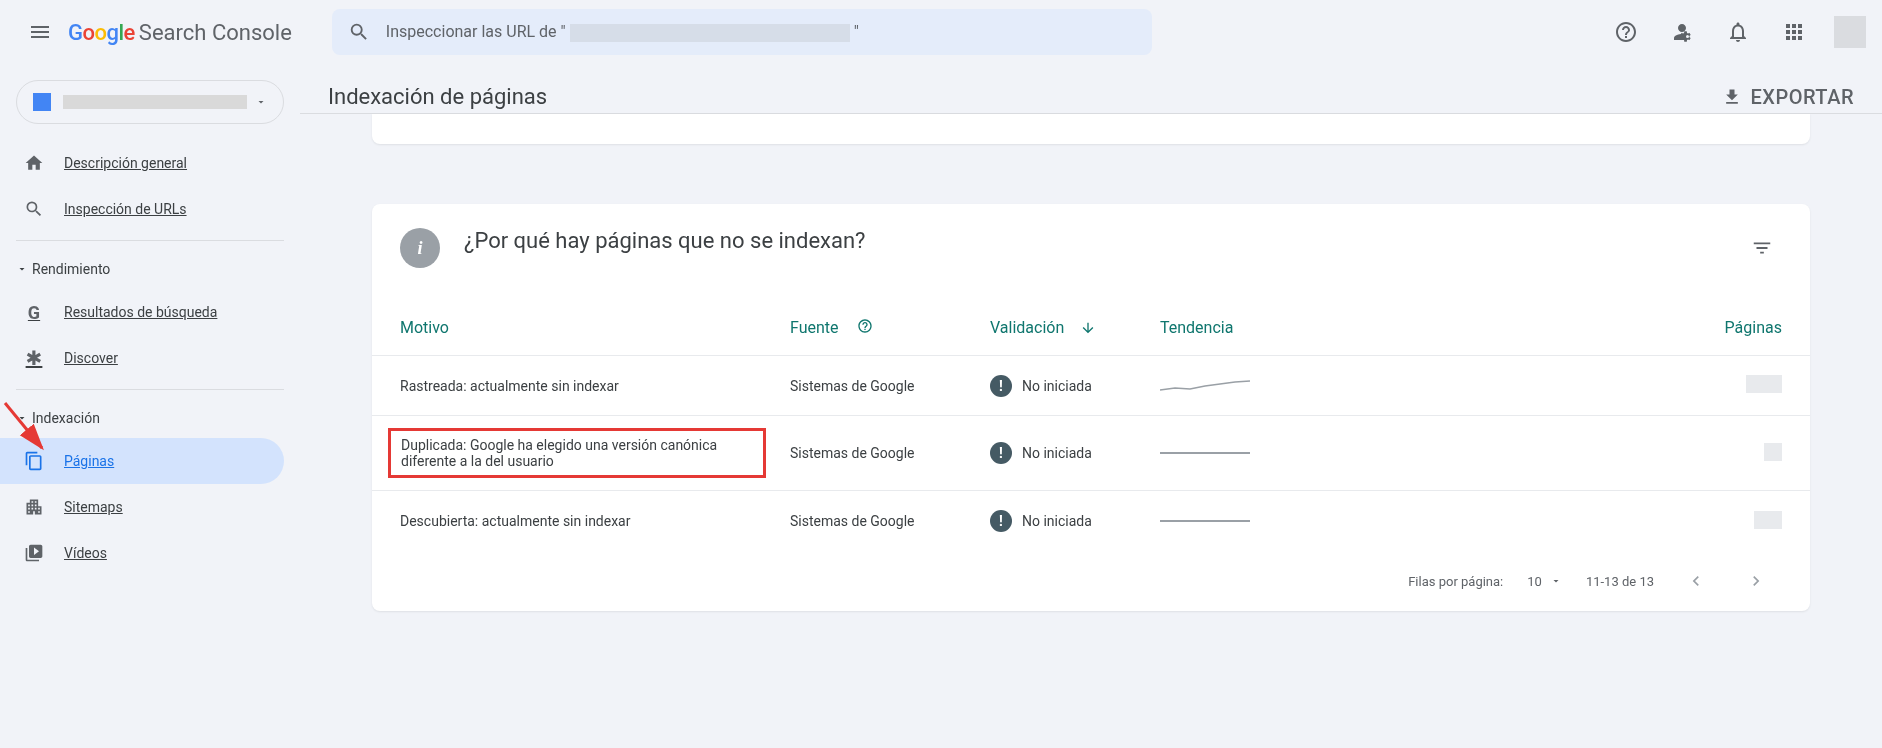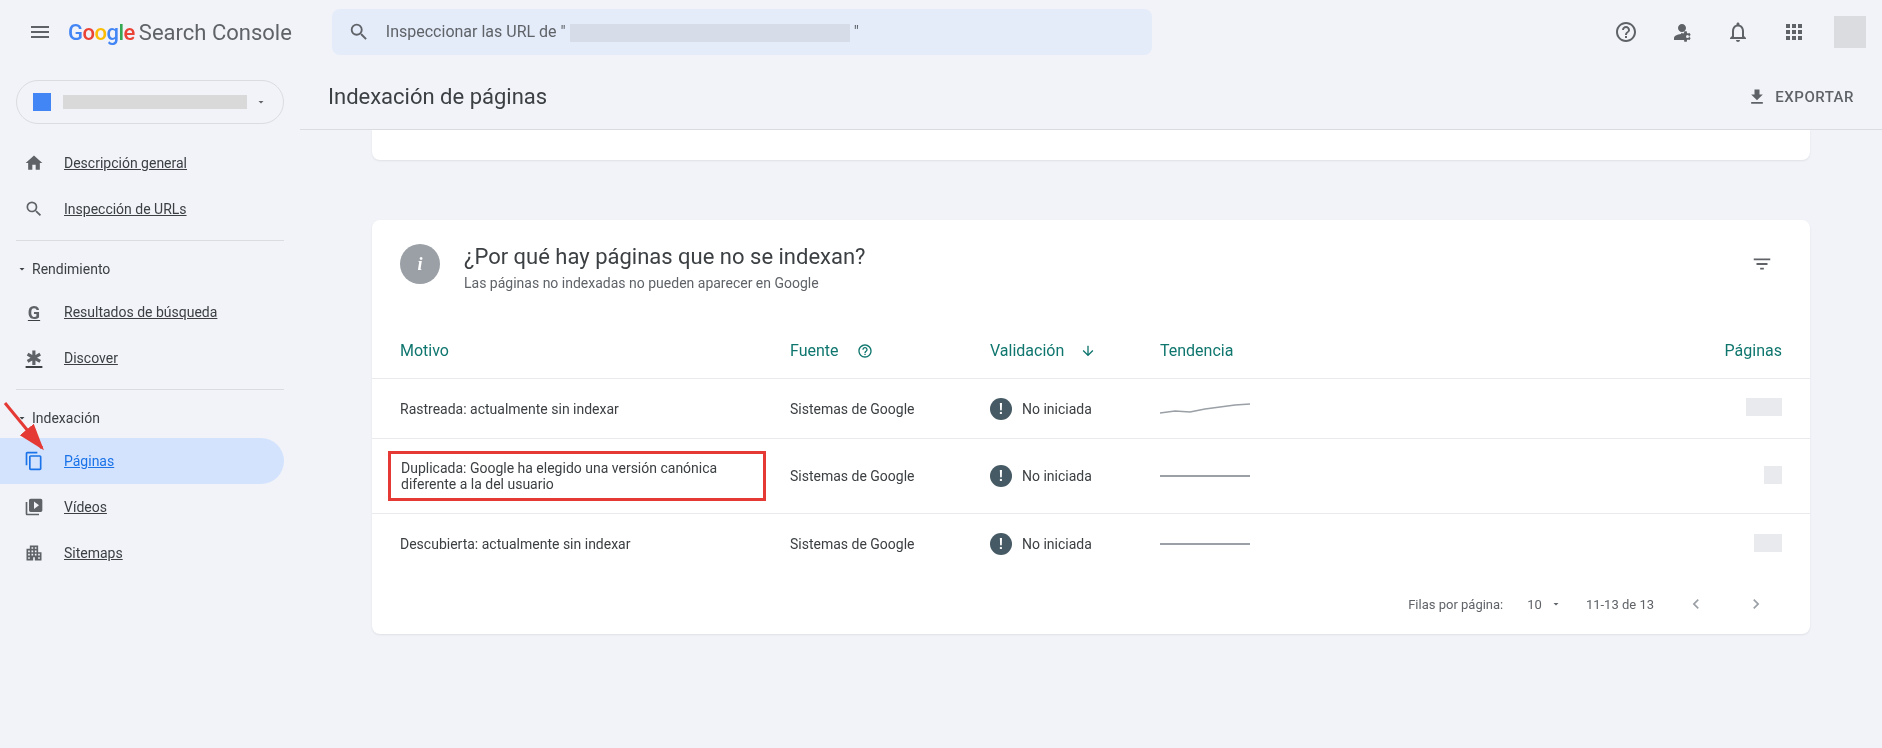--- a/index.html
+++ b/index.html
@@ -158,33 +158,33 @@
       margin: 8px 16px;
     }
     .main {
       flex: 1;
       padding: 0;
     }
     .page-header {
       display: flex;
       align-items: center;
       justify-content: space-between;
-      padding: 20px 28px 20px;
+      padding: 20px 28px 4px;
       border-bottom: 1px solid #dadce0;
     }
     .page-title {
       font-size: 22px;
       color: #3c4043;
       font-weight: 400;
     }
     .export-btn {
       display: flex;
       align-items: center;
       color: #5f6368;
-      font-size: 15px;
+      font-size: 20px;
       font-weight: 500;
       letter-spacing: 0.5px;
       cursor: pointer;
     }
     .export-btn svg { margin-right: 8px; }
     .card {
       background: #fff;
       border-radius: 8px;
       margin: 60px 72px 24px;
       padding: 0;
@@ -247,21 +247,21 @@
     }
     .table-row {
       min-height: 60px;
       padding-top: 12px;
       padding-bottom: 12px;
       font-size: 14px;
       color: #3c4043;
       cursor: pointer;
     }
     .col-motivo { flex: 1; max-width: 390px; padding-right: 24px; }
-    .col-fuente { width: 200px; display: flex; align-items: center; gap: 18px; }
+    .col-fuente { width: 200px; display: flex; gap: 18px; }
     .col-validacion { width: 170px; display: flex; align-items: center; gap: 10px; }
     .col-tendencia { width: 160px; display: flex; align-items: center; }
     .col-paginas { width: 60px; text-align: right; margin-left: auto; }
     .sort-arrow { margin-left: 6px; }
     .warn-badge {
       width: 22px;
       height: 22px;
       border-radius: 50%;
       background: #455a64;
       color: #fff;
@@ -424,29 +424,29 @@
       <span>Indexación</span>
     </div>
     <div class="nav-item active">
       <svg viewBox="0 0 24 24" width="20" height="20">
           <path fill="currentColor" d="M16 1H4c-1.1 0-2 .9-2 2v14h2V3h12V1zm3 4H8c-1.1 0-2 .9-2 2v14c0 1.1.9 2 2 2h11c1.1 0 2-.9 2-2V7c0-1.1-.9-2-2-2zm0 16H8V7h11v14z"></path>
         </svg>
       <span>Páginas</span>
     </div>
     <div class="nav-item">
       <svg viewBox="0 0 24 24" width="20" height="20">
-          <path fill="currentColor" d="M4 6H2v14c0 1.1.9 2 2 2h14v-2H4V6zm16-4H8c-1.1 0-2 .9-2 2v12c0 1.1.9 2 2 2h12c1.1 0 2-.9 2-2V4c0-1.1-.9-2-2-2zm-8 12.5v-9l6 4.5-6 4.5z"></path>
-        </svg>
-      <span>Vídeos</span>
+          <path fill="currentColor" d="M17 11V3H7v4H3v14h8v-4h2v4h8V11h-4zM7 19H5v-2h2v2zm0-4H5v-2h2v2zm0-4H5V9h2v2zm4 4H9v-2h2v2zm0-4H9V9h2v2zm0-4H9V5h2v2zm4 8h-2v-2h2v2zm0-4h-2V9h2v2zm0-4h-2V5h2v2zm4 12h-2v-2h2v2zm0-4h-2v-2h2v2z"></path>
+        </svg>
+      <span>Sitemaps</span>
     </div>
     <div class="nav-item">
       <svg viewBox="0 0 24 24" width="20" height="20">
-          <path fill="currentColor" d="M17 11V3H7v4H3v14h8v-4h2v4h8V11h-4zM7 19H5v-2h2v2zm0-4H5v-2h2v2zm0-4H5V9h2v2zm4 4H9v-2h2v2zm0-4H9V9h2v2zm0-4H9V5h2v2zm4 8h-2v-2h2v2zm0-4h-2V9h2v2zm0-4h-2V5h2v2zm4 12h-2v-2h2v2zm0-4h-2v-2h2v2z"></path>
-        </svg>
-      <span>Sitemaps</span>
+          <path fill="currentColor" d="M4 6H2v14c0 1.1.9 2 2 2h14v-2H4V6zm16-4H8c-1.1 0-2 .9-2 2v12c0 1.1.9 2 2 2h12c1.1 0 2-.9 2-2V4c0-1.1-.9-2-2-2zm-8 12.5v-9l6 4.5-6 4.5z"></path>
+        </svg>
+      <span>Vídeos</span>
     </div>
   </div>
 
   <div class="main">
     <div class="page-header">
       <div class="page-title">Indexación de páginas</div>
       <div class="export-btn">
         <svg width="20" height="20" viewBox="0 0 24 24">
             <path fill="currentColor" d="M19 9h-4V3H9v6H5l7 7 7-7zM5 18v2h14v-2H5z"></path>
           </svg>
@@ -454,21 +454,20 @@
       </div>
     </div>
 
     <div class="ghost-card"></div>
 
     <div class="card">
       <div class="card-header">
         <div class="info-circle">i</div>
         <div>
           <div class="card-title">¿Por qué hay páginas que no se indexan?</div>
-          <div class="card-subtitle">Las páginas no indexadas no pueden aparecer en Google</div>
         </div>
         <div class="filter-icon-btn">
           <svg width="22" height="22" viewBox="0 0 24 24">
               <path fill="currentColor" d="M10 18h4v-2h-4v2zM3 6v2h18V6H3zm3 7h12v-2H6v2z"></path>
             </svg>
         </div>
       </div>
 
       <div class="table">
         <div class="table-head">

